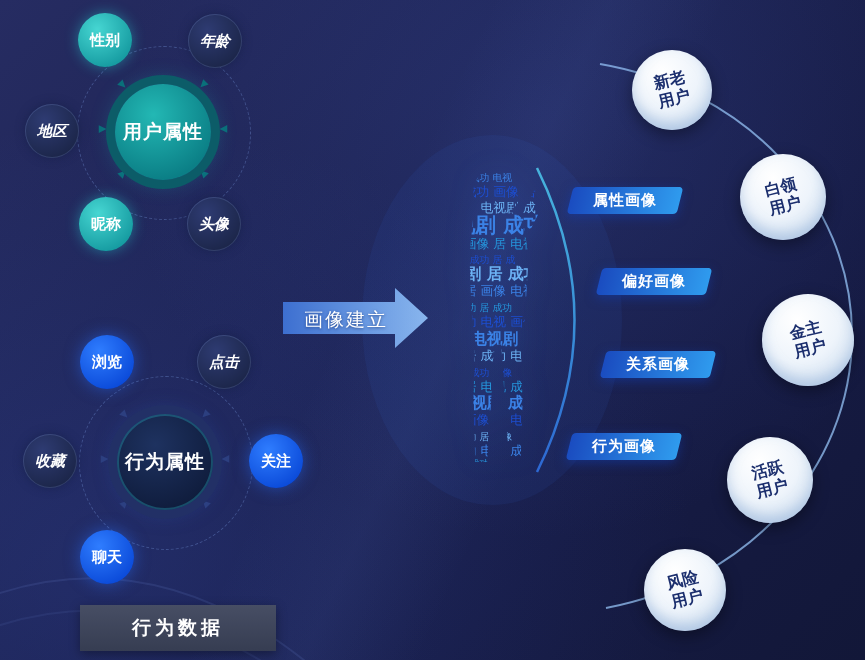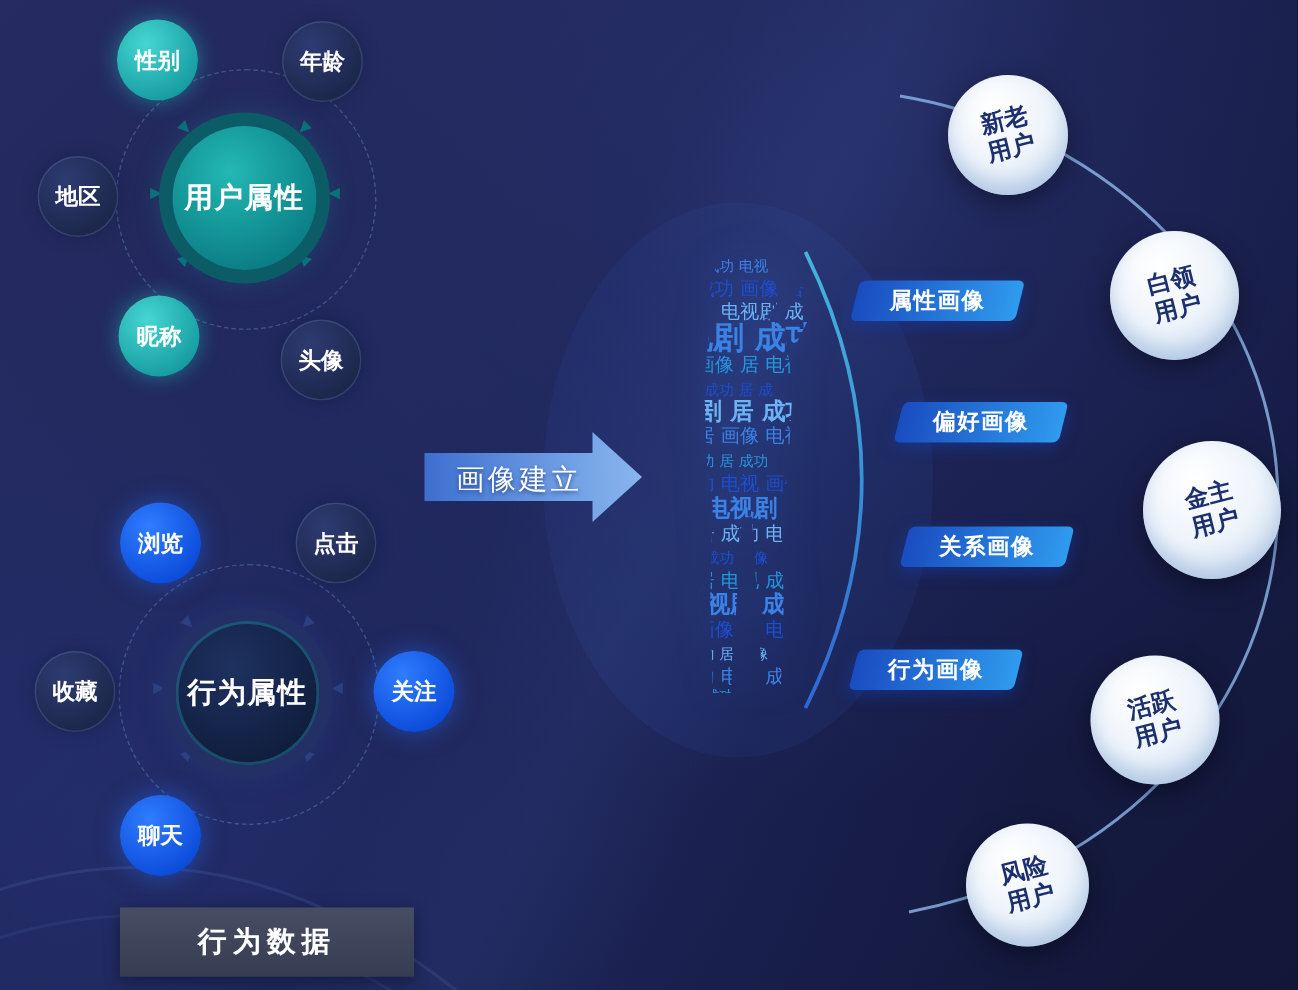--- a/index.html
+++ b/index.html
@@ -31,21 +31,21 @@
     background:radial-gradient(circle at 40% 32%, #1e3260, #0f1c3c 78%);
     box-shadow:0 0 0 9px #223066, 0 0 22px rgba(45,90,190,0.5), inset 0 0 0 2px rgba(40,170,190,0.35);}
   .sat{position:absolute;width:54px;height:54px;border-radius:50%;
     display:flex;align-items:center;justify-content:center;
     color:#fff;font-size:15px;font-weight:bold;}
   .sat.teal{background:radial-gradient(circle at 36% 30%, #46d6d2, #14999f 80%);
     box-shadow:0 0 14px rgba(40,205,210,0.45);}
   .sat.cyan{background:radial-gradient(circle at 36% 30%, #3bd2e6, #0f9cc4 80%);
     box-shadow:0 0 14px rgba(50,195,230,0.45);}
   .sat.dark{background:radial-gradient(circle at 36% 30%, #2e3b72, #1b2548 80%);
-    box-shadow:0 0 10px rgba(20,30,70,0.6), inset 0 0 0 1px rgba(130,155,220,0.22);}
+    box-shadow:0 0 10px rgba(20,30,70,0.6), inset 0 0 0 1px rgba(130,155,220,0.22);font-style:italic;}
   .sat.blue{background:radial-gradient(circle at 36% 30%, #2f7dff, #0a49d8 80%);
     box-shadow:0 0 16px rgba(40,110,250,0.5);}
   .tri{position:absolute;font-size:10px;line-height:1;width:12px;text-align:center;}
   .tri.teal{color:#0a6d78;} .tri.navy{color:#2d3f7e;}
 
   
   .caption-box{position:absolute;z-index:2;display:flex;align-items:center;justify-content:center;
     background:linear-gradient(180deg,#474e64,#363d52);
     color:#fff;font-size:19px;font-weight:bold;letter-spacing:4px;
     box-shadow:0 3px 10px rgba(0,0,0,0.35);}
@@ -124,21 +124,21 @@
       </div>
     <div class="sat dark" style="left:158px;top:6px">
         <span>年龄</span>
       </div>
     <div class="sat dark" style="left:-5px;top:96px">
         <span>地区</span>
       </div>
     <div class="sat teal" style="left:49px;top:189px">
         <span>昵称</span>
       </div>
-    <div class="sat dark" style="left:157px;top:205px">
+    <div class="sat dark" style="left:157px;top:189px">
         <span>头像</span>
       </div>
   </div>
 
 
   <div class="hub" style="left:30px;top:334px;width:280px;height:260px">
     <div class="dashed-ring" style="left:49px;top:42px"></div>
     <span class="tri navy" style="left:89px;top:76px;transform:rotate(135deg)">▲</span>
     <span class="tri navy" style="left:169px;top:76px;transform:rotate(-135deg)">▲</span>
     <span class="tri navy" style="left:69px;top:120px;transform:rotate(90deg)">▲</span>

